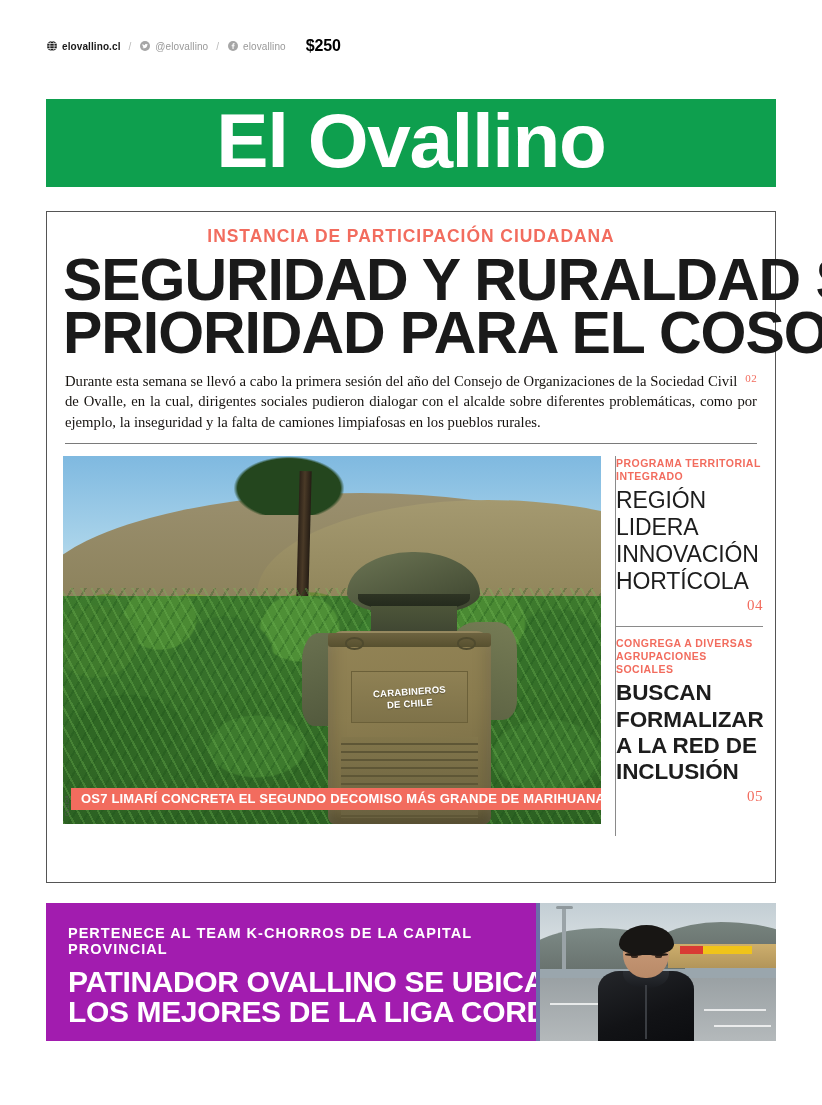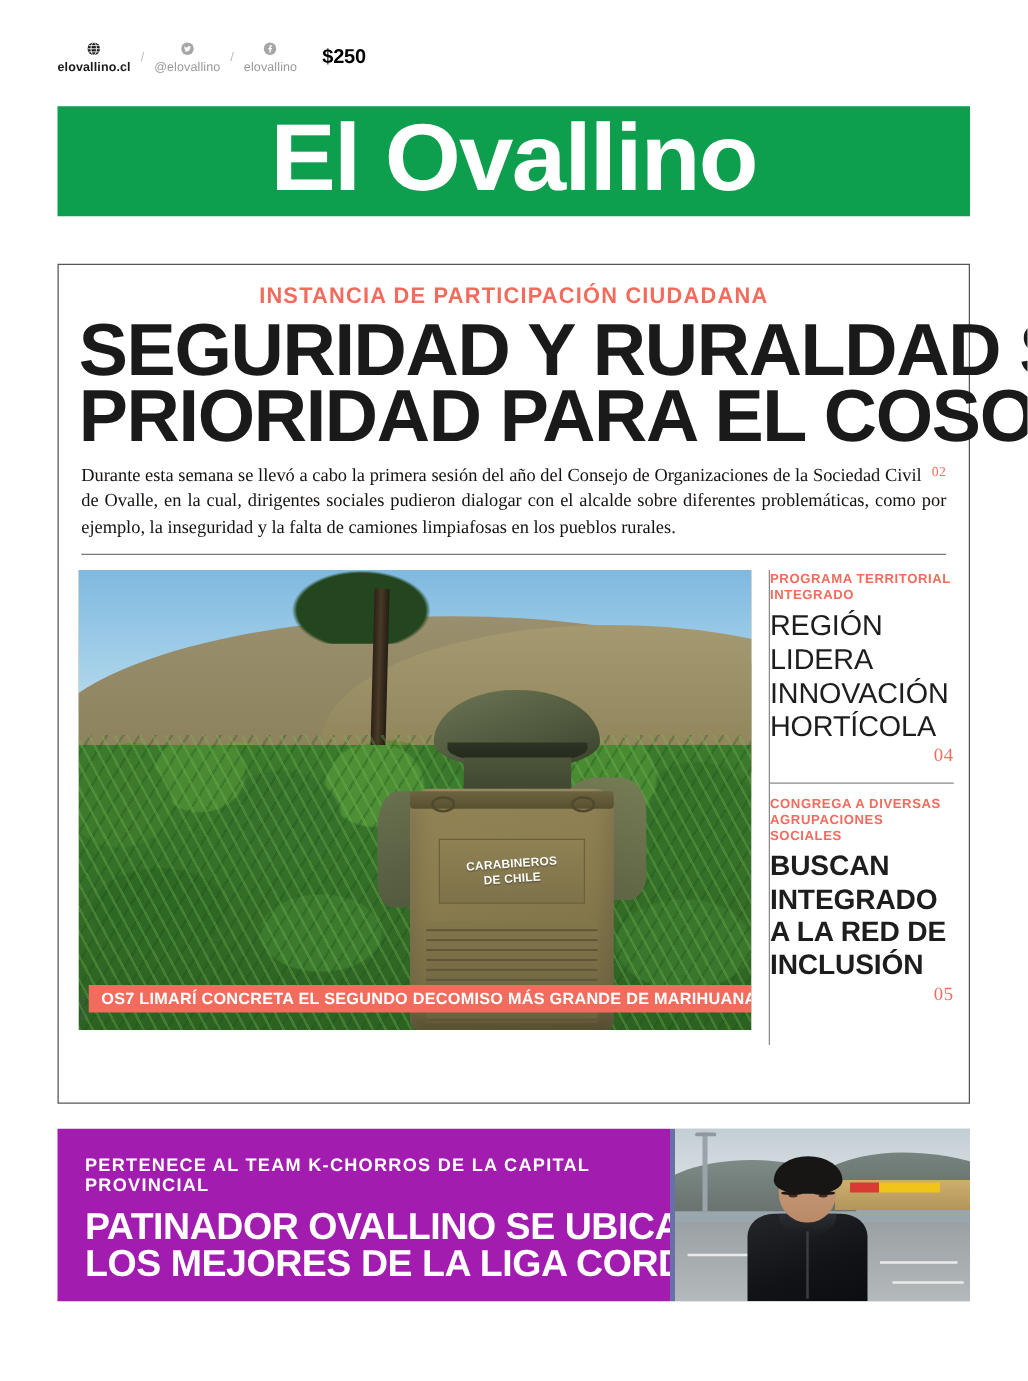--- a/index.html
+++ b/index.html
@@ -49,23 +49,22 @@
     letter-spacing: 0.01em;
   }
   .topbar-right {
     display: flex;
     align-items: center;
     gap: 6px;
     white-space: nowrap;
   }
   .social-item {
     display: inline-flex;
-    align-items: center;
+    align-items: flex-end;
     gap: 4px;
-    flex-direction: column;
   }
   .social-item .s-label {
     font-size: 10px;
     color: #999;
     letter-spacing: 0.01em;
   }
   .social-item.primary .s-label {
     color: #1a1a1a;
     font-weight: bold;
   }
@@ -75,21 +74,21 @@
     font-weight: bold;
     color: #000;
     margin-left: 14px;
     letter-spacing: -0.01em;
   }
   .sicon { display: inline-block; width: 12px; height: 12px; line-height: 0; }
 
   
   .masthead {
     position: absolute;
-    left: 46px; top: 85px;
+    left: 46px; top: 99px;
     width: 730px;
     height: 88px;
     background: #0E9F4E;
     display: flex;
     align-items: center;
     justify-content: center;
   }
   .masthead-title {
     font-family: "Liberation Sans Narrow", "Liberation Sans", sans-serif;
     font-weight: bold;
@@ -609,21 +608,21 @@
           </div>
           <div class="sb-page">04</div>
         </div>
 
         <div class="sb-rule"></div>
 
         <div class="sb-item">
           <div class="sb-kicker">CONGREGA A DIVERSAS AGRUPACIONES SOCIALES</div>
           <div class="sb-head bold">
             <div>BUSCAN</div>
-            <div>INTEGRADO</div>
+            <div>FORMALIZAR</div>
             <div>A LA RED DE</div>
             <div>INCLUSIÓN</div>
           </div>
           <div class="sb-page">05</div>
         </div>
 
       </div>
     </div>
   </div>
 

